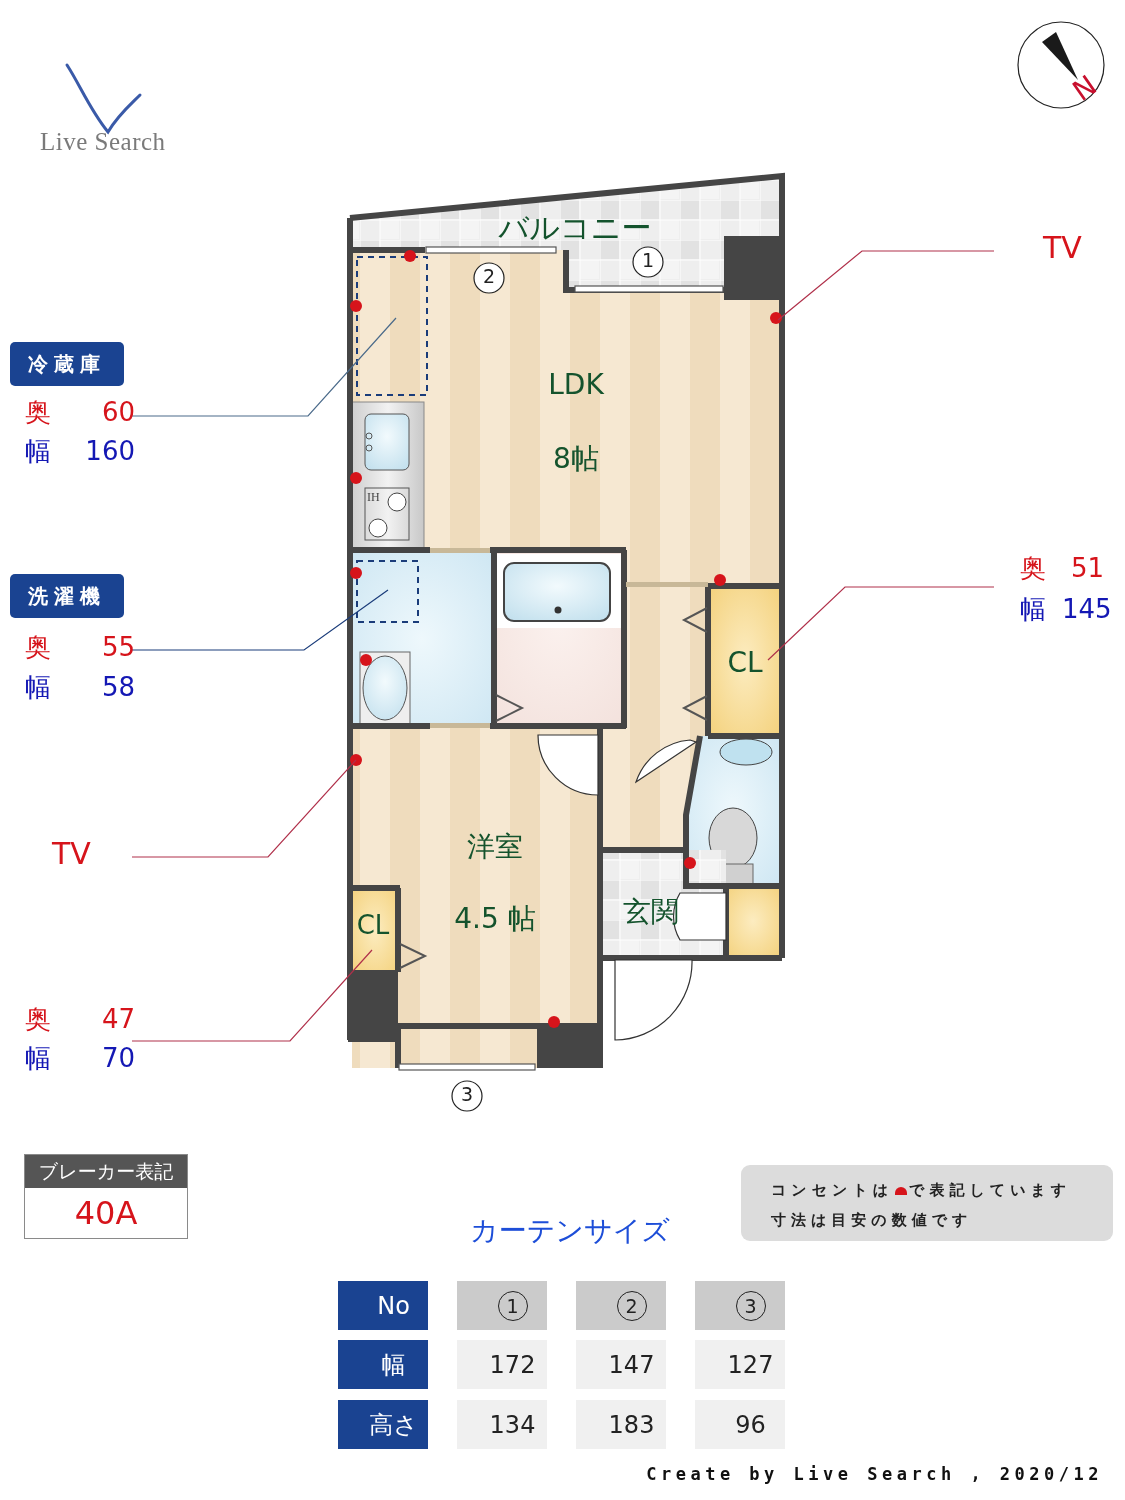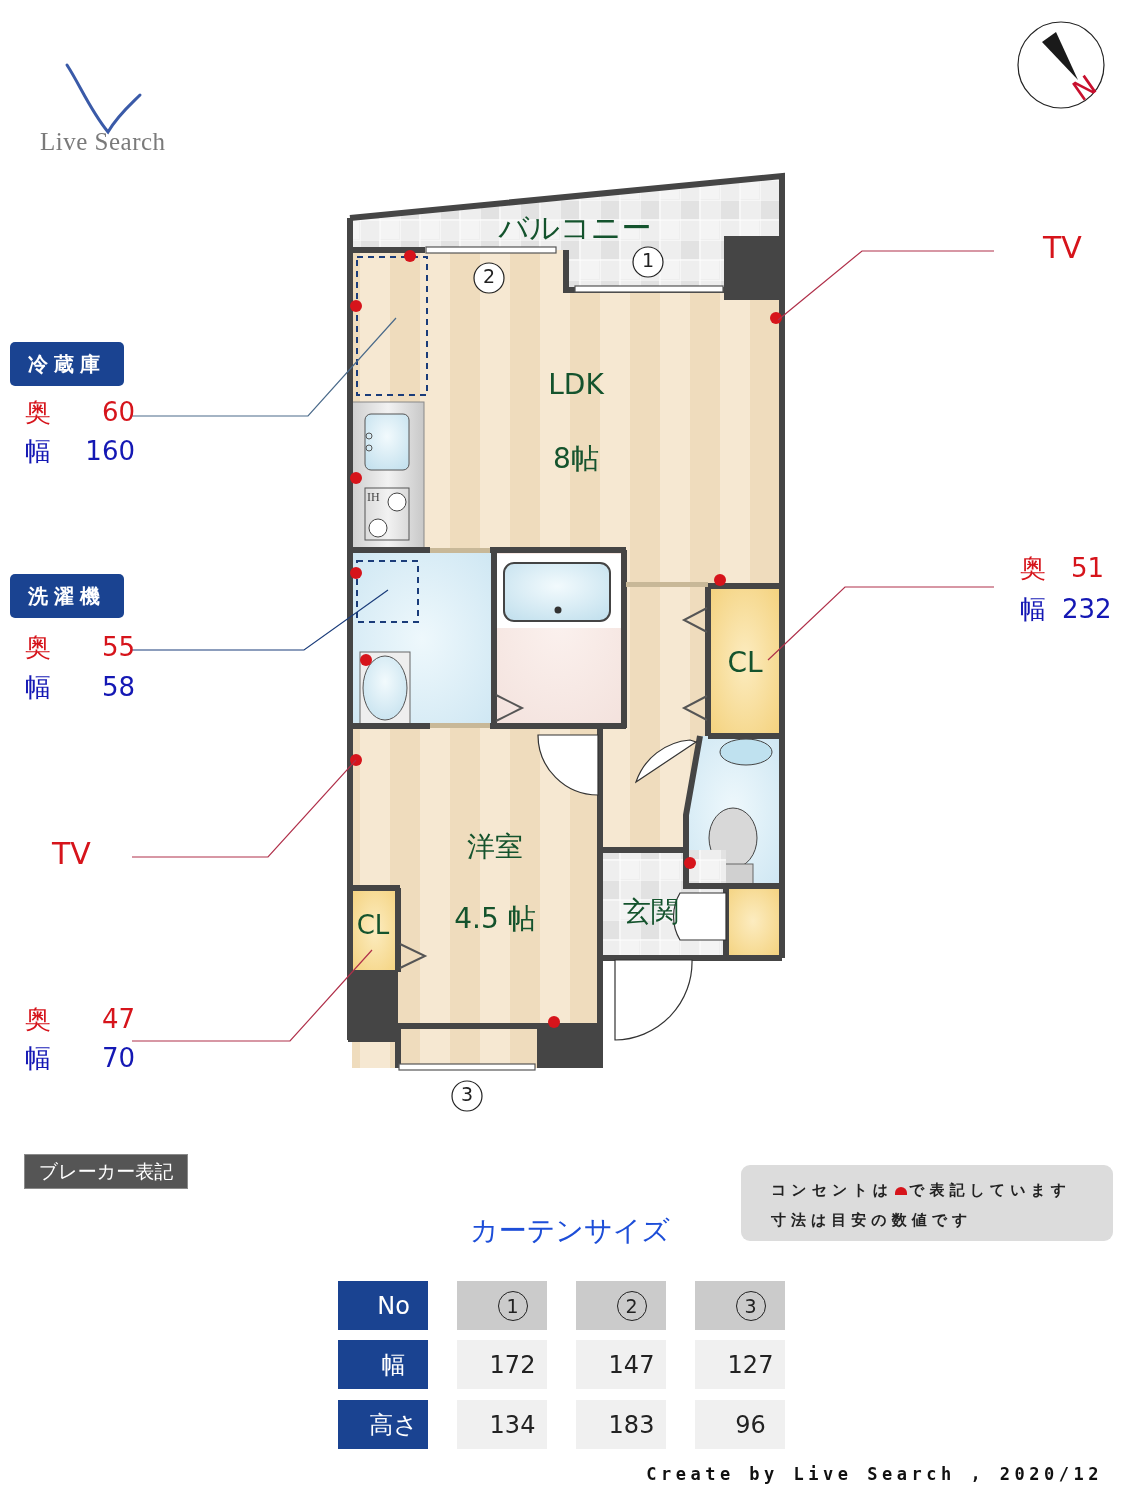--- a/index.html
+++ b/index.html
@@ -275,25 +275,26 @@
   <span class="v">70</span>
 </div>
 
 <div class="abs tv" style="left:1043px;top:230px;">TV</div>
 <div class="abs dim-row red" style="left:1020px;top:551px;">
   <span class="k">奥</span>
   <span class="v" style="min-width:42px;">51</span>
 </div>
 <div class="abs dim-row blue" style="left:1020px;top:592px;">
   <span class="k">幅</span>
-  <span class="v" style="min-width:42px;">232</span>
+  <span class="v" style="min-width:42px;">145</span>
 </div>
 
 <div class="abs breaker">
   <div class="hd">ブレーカー表記</div>
+  <div class="val">40A</div>
 </div>
 
 <div class="abs note">
   <div>
     <span>コンセントは</span><span class="dot-sym"></span><span>で表記しています</span>
   </div>
   <div>寸法は目安の数値です</div>
 </div>
 
 <div class="abs curtain-title">カーテンサイズ</div>

